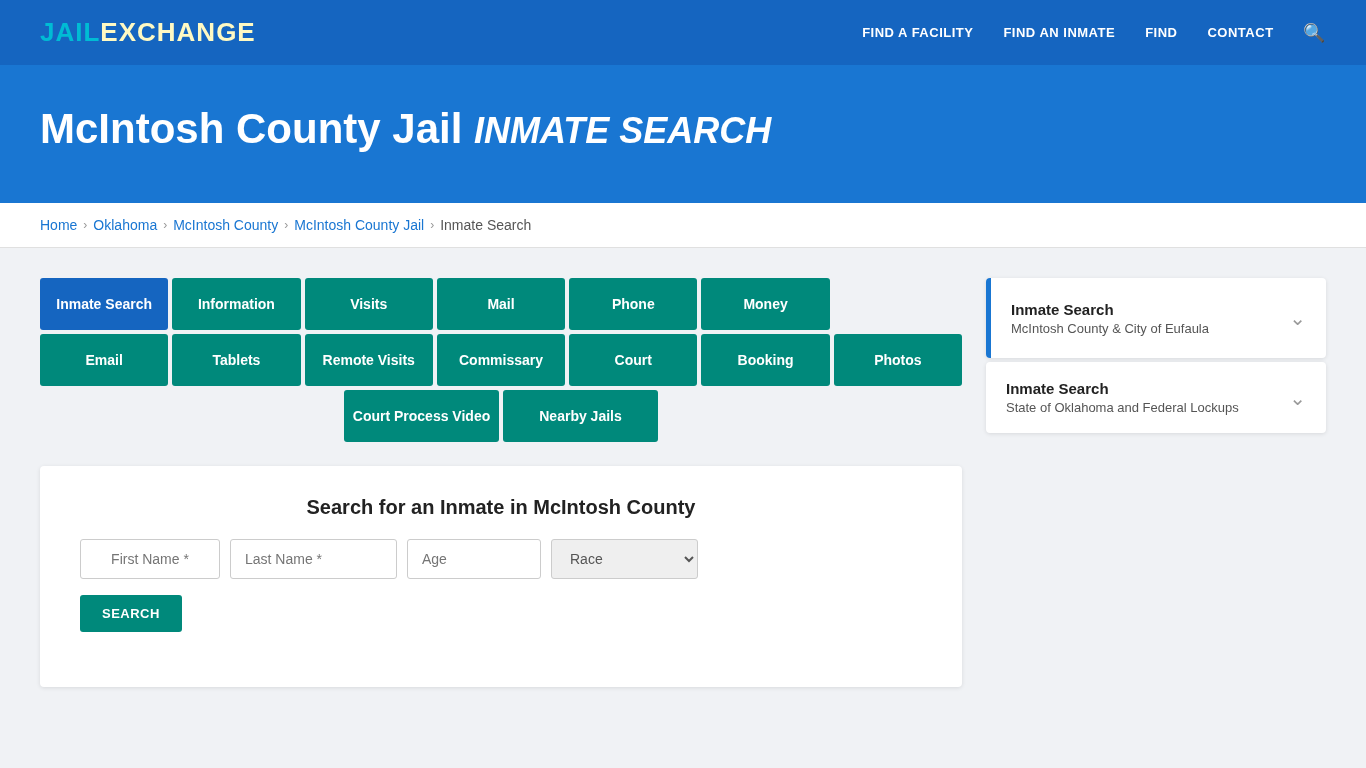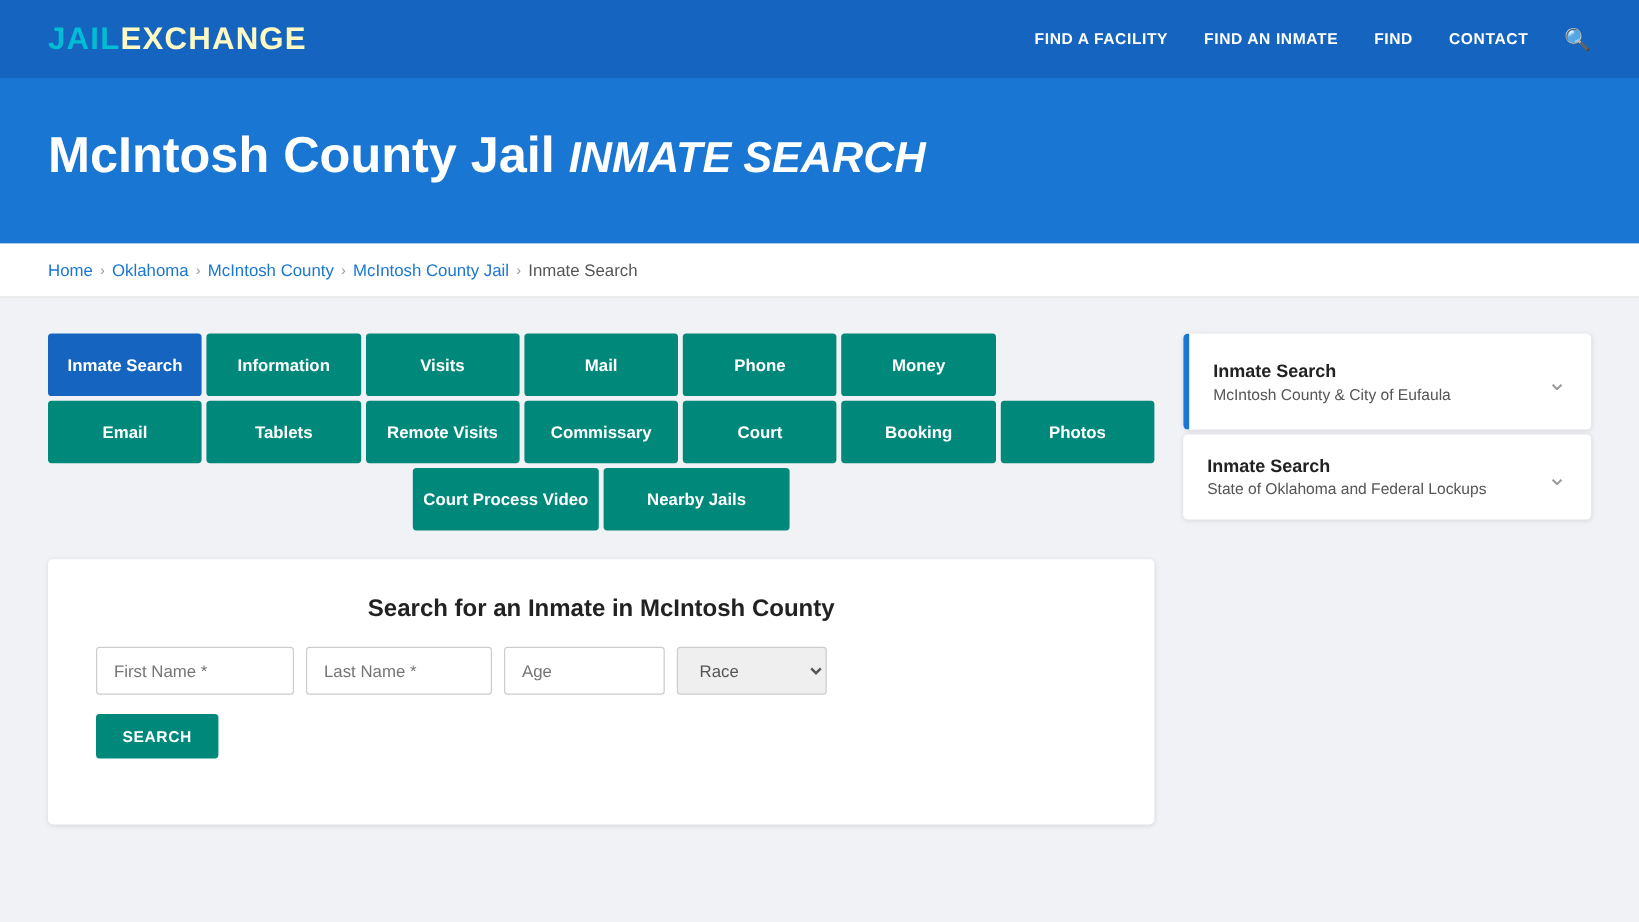--- a/index.html
+++ b/index.html
@@ -150,24 +150,24 @@
       margin-bottom: 16px;
     }
     .search-fields input, .search-fields select {
       border: 1px solid #ccc;
       border-radius: 3px;
       padding: 10px 14px;
       font-size: 14px;
       color: #555;
       outline: none;
     }
-    .search-fields input:first-child { width: 165px; }
-    .search-fields input:nth-child(2) { width: 155px; }
+    .search-fields input:first-child { width: 140px; text-align: center; }
+    .search-fields input:nth-child(2) { width: 167px; }
     .search-fields input:nth-child(3) { width: 134px; }
-    .search-fields select { width: 125px; }
+    .search-fields select { width: 147px; }
     .search-btn {
       background: #00897b;
       color: #fff;
       border: none;
       padding: 11px 22px;
       font-size: 13px;
       font-weight: 700;
       letter-spacing: 0.5px;
       border-radius: 3px;
       cursor: pointer;

